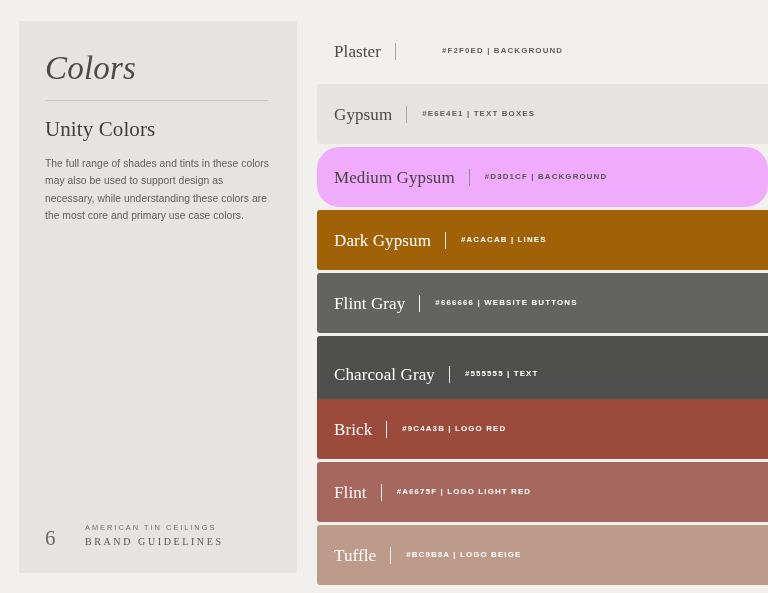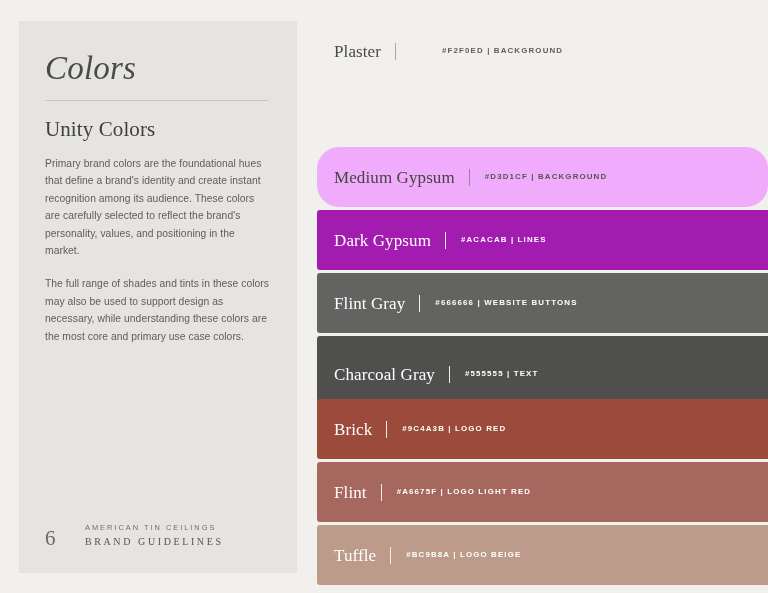--- a/index.html
+++ b/index.html
@@ -181,46 +181,50 @@
 
   <div id="left-panel">
 
     <h1 id="page-title">Colors</h1>
 
     <div id="title-divider"></div>
 
     <h2 id="section-title">Unity Colors</h2>
 
     <div id="body-copy">
-      <p>Primary brand colors are the foundational hues that define a brand's identity and create instant recognition among its audience. These colors are carefully selected to reflect the brand's personality, values, and positioning in the market.</p>
       <p>The full range of shades and tints in these colors may also be used to support design as necessary, while understanding these colors are the most core and primary use case colors.</p>
     </div>
 
     <div id="panel-footer">
       <div id="page-number">6</div>
       <div id="footer-brand">
         <div id="brand-line-1">AMERICAN TIN CEILINGS</div>
         <div id="brand-line-2">BRAND GUIDELINES</div>
       </div>
     </div>
 
   </div>
 
   <div id="swatch-list">
       <div class="swatch-row" style="top: 0px; height: 60px; background: rgb(242, 240, 237);">
         <div class="swatch-name" style="color: rgb(74, 74, 72);">Plaster</div>
         <div class="swatch-sep" style="background: rgb(169, 168, 165);"></div>
         <div class="swatch-meta" style="color: rgb(94, 94, 92); margin-left: 46px;">#F2F0ED | BACKGROUND</div>
       </div>
+      <div class="swatch-row" style="top: 63px; height: 60px; background: rgb(230, 228, 225);">
+        <div class="swatch-name" style="color: rgb(74, 74, 72);">Gypsum</div>
+        <div class="swatch-sep" style="background: rgb(169, 168, 165);"></div>
+        <div class="swatch-meta" style="color: rgb(94, 94, 92);">#E6E4E1 | TEXT BOXES</div>
+      </div>
       <div class="swatch-row" style="top: 126px; height: 60px; background: #f0abfc; border-radius: 22px;">
         <div class="swatch-name" style="color: rgb(69, 69, 63);">Medium Gypsum</div>
         <div class="swatch-sep" style="background: rgb(142, 142, 138);"></div>
         <div class="swatch-meta" style="color: rgb(85, 85, 79);">#D3D1CF | BACKGROUND</div>
       </div>
-      <div class="swatch-row" style="top: 189px; height: 60px; background: #a21caf;">
+      <div class="swatch-row" style="top: 189px; height: 60px; background: #a16207;">
         <div class="swatch-name" style="color: rgb(255, 255, 255);">Dark Gypsum</div>
         <div class="swatch-sep" style="background: rgb(240, 239, 236);"></div>
         <div class="swatch-meta" style="color: rgb(255, 255, 255);">#ACACAB | LINES</div>
       </div>
       <div class="swatch-row" style="top: 252px; height: 60px; background: rgb(99, 99, 98);">
         <div class="swatch-name" style="color: rgb(255, 255, 255);">Flint Gray</div>
         <div class="swatch-sep" style="background: rgb(240, 239, 236);"></div>
         <div class="swatch-meta" style="color: rgb(255, 255, 255);">#666666 | WEBSITE BUTTONS</div>
       </div>
       <div class="swatch-row" style="top: 315px; height: 76px; background: rgb(79, 79, 78);">

